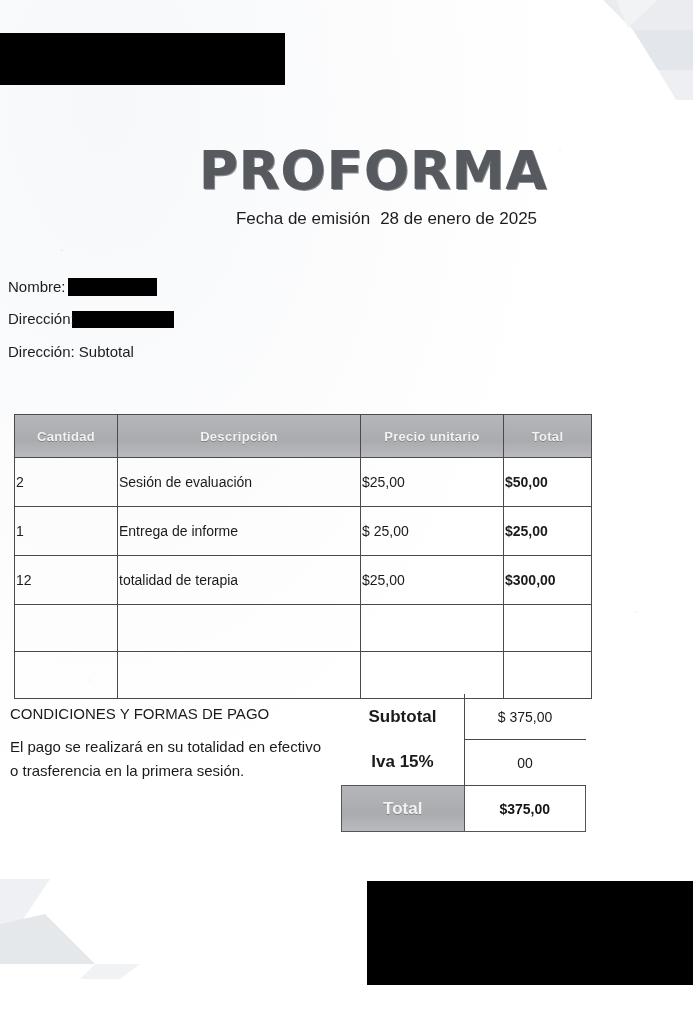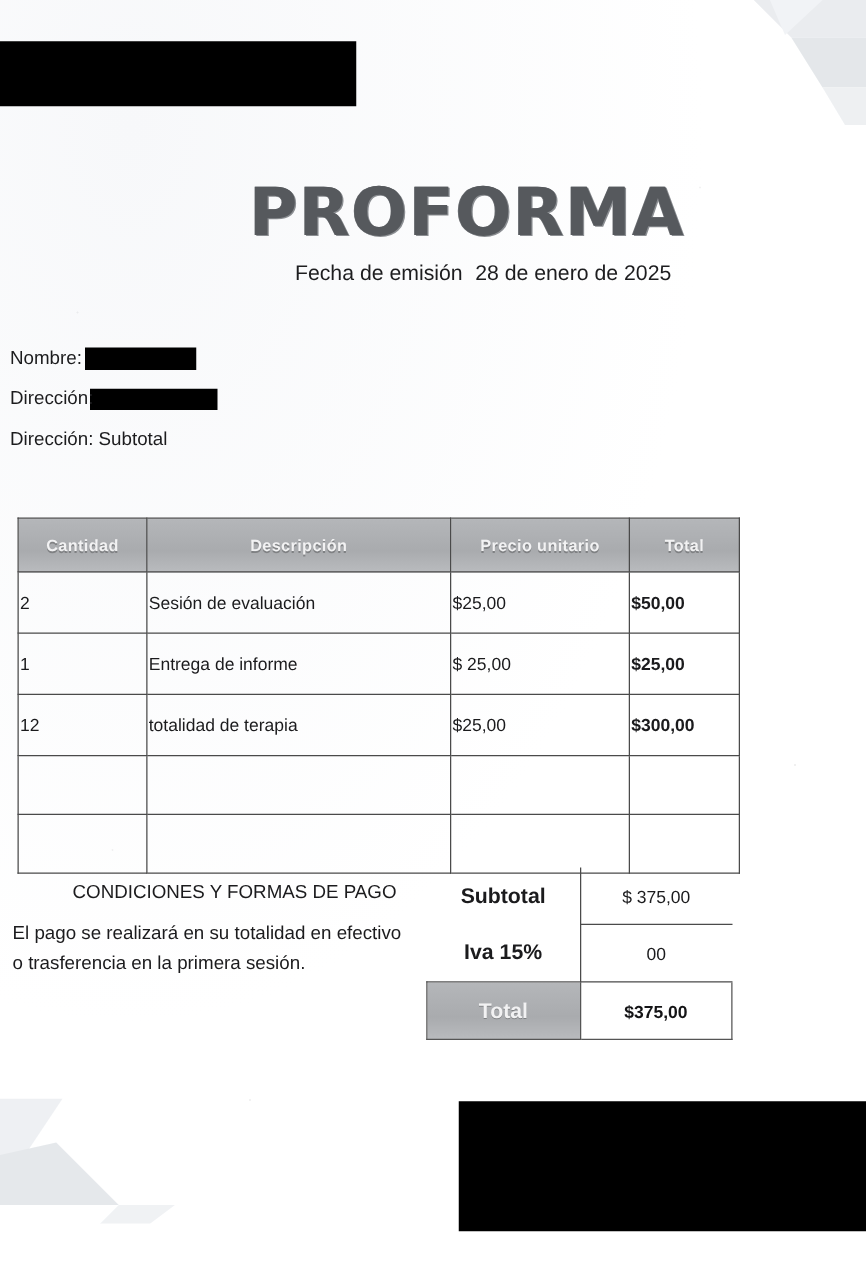--- a/index.html
+++ b/index.html
@@ -120,21 +120,21 @@
   
   #conditions-block {
     position: absolute;
     left: 10px;
     top: 702px;
     width: 360px;
     font-size: 15px;
     line-height: 1.55;
     color: #1b1b1d;
   }
-  #conditions-title { margin-bottom: 10px; margin-left: 48px; }
+  #conditions-title { margin-bottom: 10px; }
 
   
   #totals-table {
     position: absolute;
     left: 341px;
     top: 694px;
     width: 239px;
     border-collapse: collapse;
     table-layout: fixed;
   }

